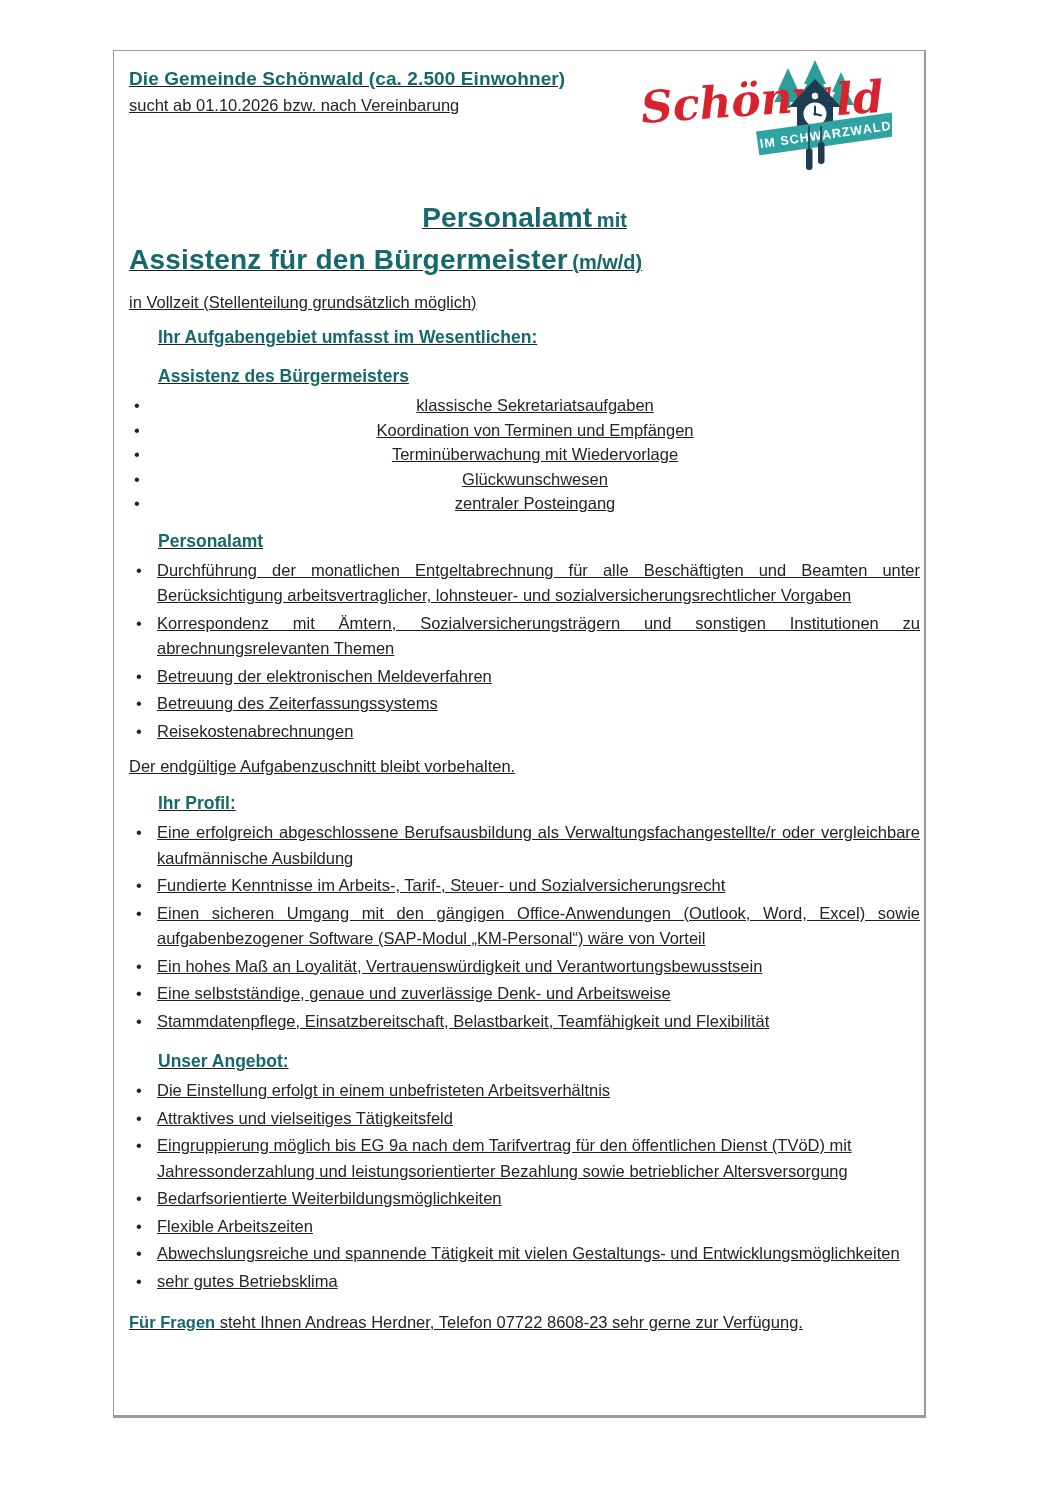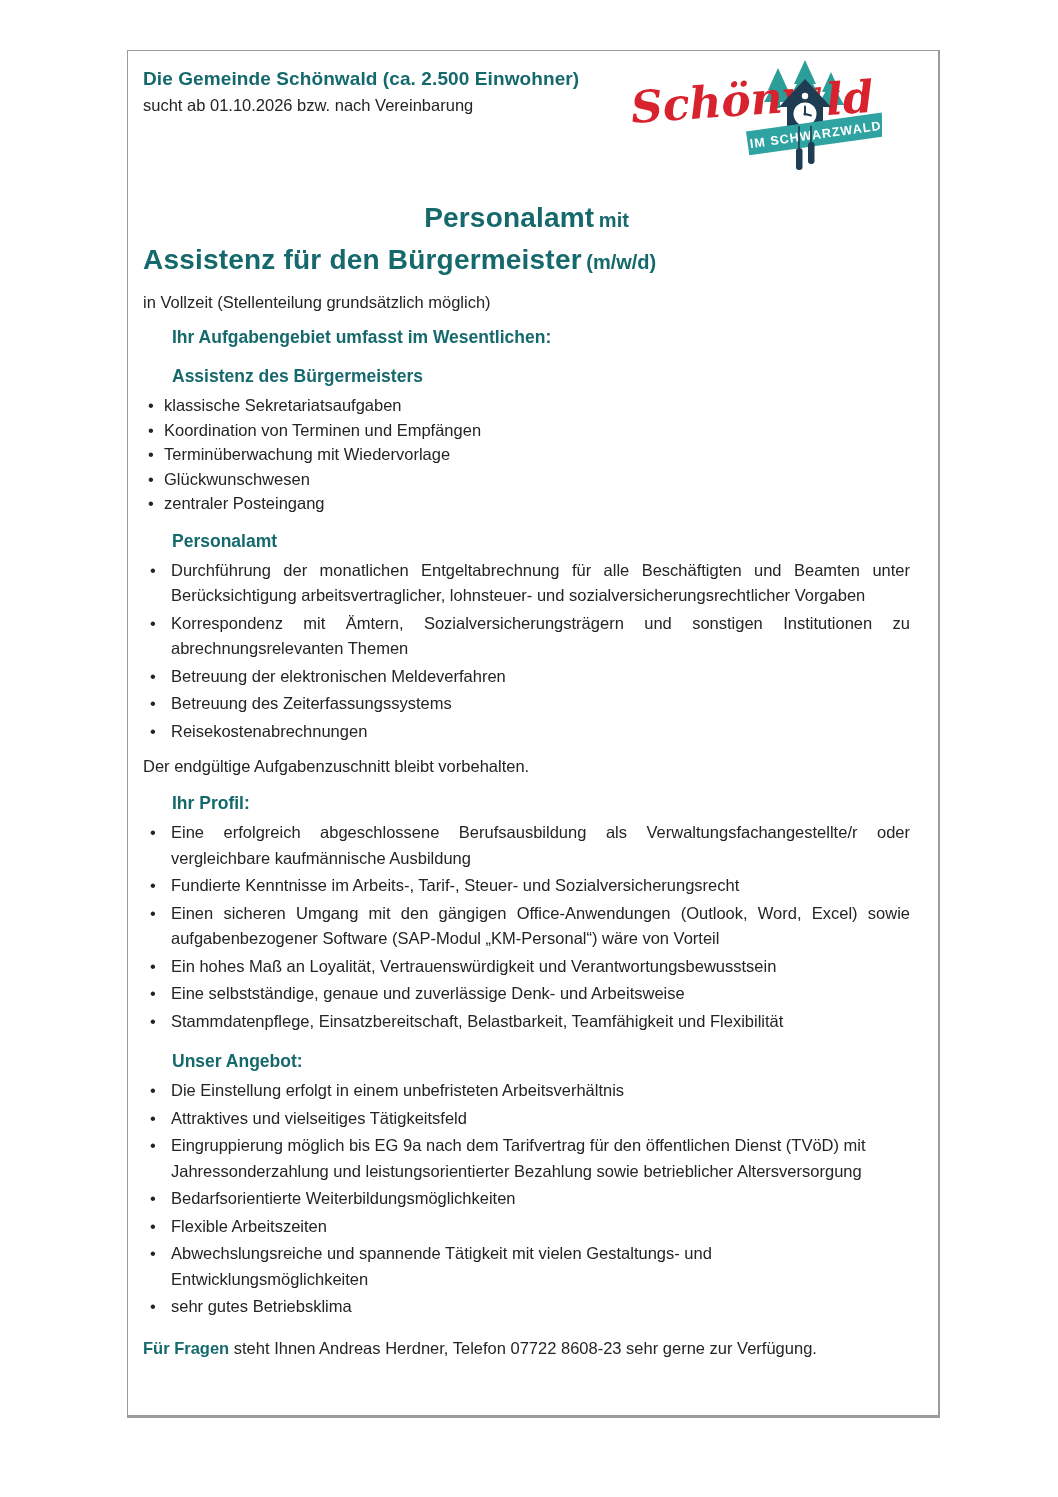--- a/index.html
+++ b/index.html
@@ -4,28 +4,29 @@
 <style>
   * { margin: 0; padding: 0; box-sizing: border-box; }
   html, body { background: #ffffff; }
   body {
     width: 1058px; height: 1497px; position: relative;
     font-family: "Liberation Sans", sans-serif;
     color: #1f1f1f;
     -webkit-font-smoothing: antialiased;
   }
   .doc {
-    position: absolute; left: 127px; top: 50px;
+    position: absolute; left: 113px; top: 50px;
     width: 813px; height: 1368px;
     border: 1px solid #9b9b9b;
     border-right-width: 2px;
     border-bottom-width: 3px;
-    padding: 15px 28px 0 15px;
+    padding: 15px 4px 0 15px;
     overflow: hidden;
     background: #ffffff;
+    text-decoration: underline;
   }
   .accent { color: #15696d; }
   .header { position: relative; min-height: 122px; }
   .intro-heading {
     color: #15696d; font-weight: 700; font-size: 19px; line-height: 26px;
     letter-spacing: 0.1px;
   }
   .intro-line { font-size: 16.5px; line-height: 26px; color: #242424; }
   .logo-wrap { position: absolute; top: -6px; right: 28px; width: 252px; height: 120px; }
 
@@ -39,21 +40,21 @@
   .sec-heading {
     color: #15696d; font-weight: 700; font-size: 17.5px; line-height: 24px; margin-left: 29px;
   }
   .mt-lg { margin-top: 15px; }
   .mt-md { margin-top: 13px; }
 
   ul { list-style: none; margin-top: 5px; }
   ul li {
     position: relative; font-size: 16.5px; color: #242424;
   }
-  ul.list-a li { padding-left: 21px; line-height: 24.5px; }
+  ul.list-a li { padding-left: 21px; line-height: 24.5px; text-align: center; }
   ul.list-a li::before {
     content: "\2022"; position: absolute; left: 5px; top: 0; color: #242424;
   }
   ul.list-wide li { padding-left: 28px; line-height: 25.5px; margin-bottom: 2px; }
   ul.list-wide li::before {
     content: "\2022"; position: absolute; left: 7px; top: 0; color: #242424;
   }
   ul.justify li { text-align: justify; }
 
   .note { margin-top: 13px; font-size: 16.5px; color: #242424; }

